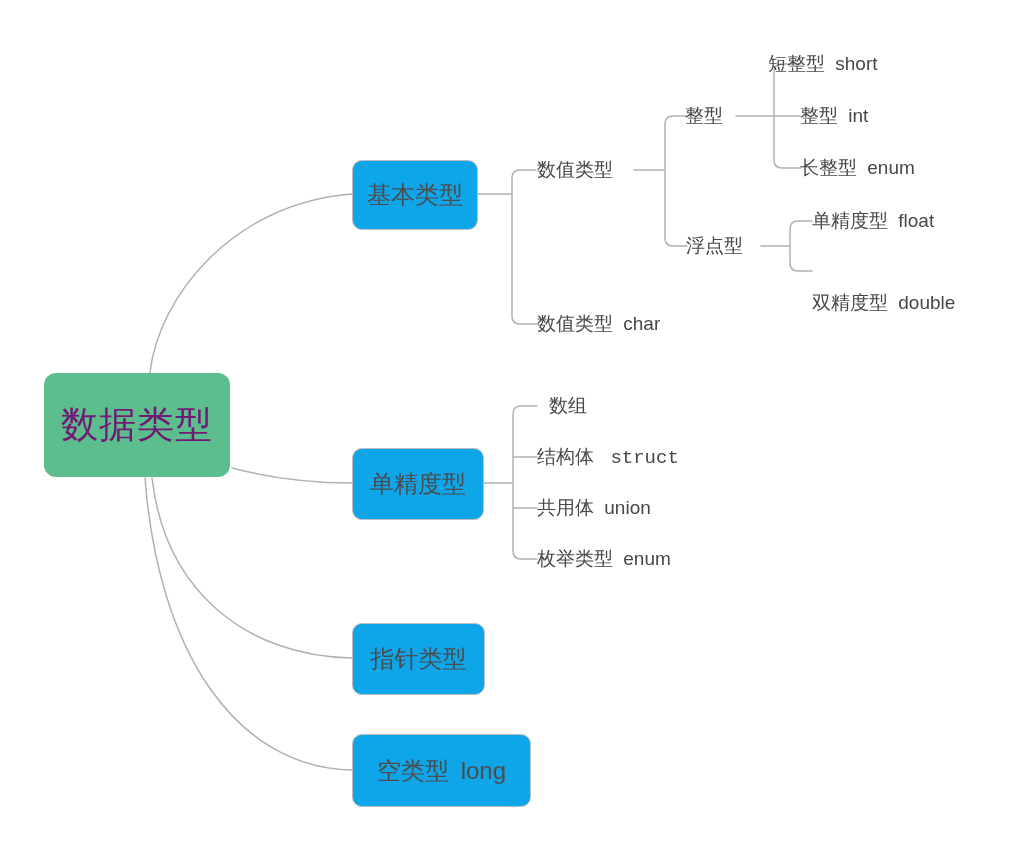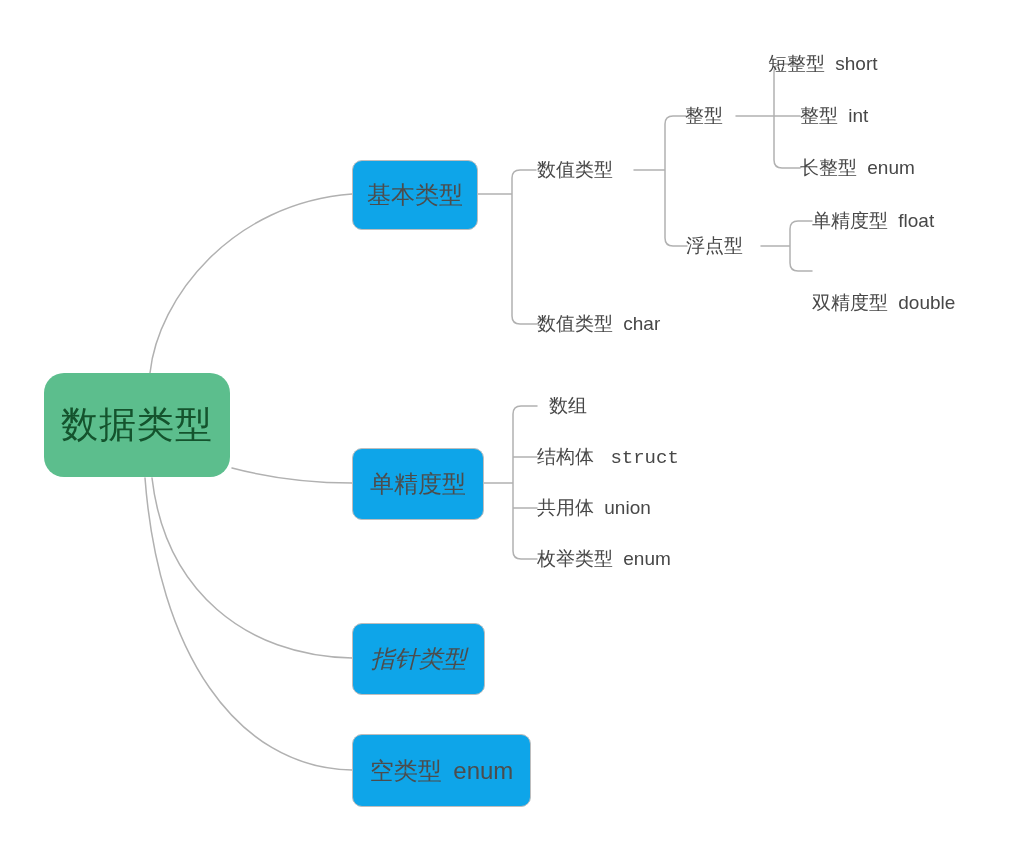--- a/index.html
+++ b/index.html
@@ -26,22 +26,22 @@
     white-space: nowrap;
     color: #4a4a4a;
     word-spacing: 5px;
   }
   .root-node {
     left: 44px;
     top: 373px;
     width: 186px;
     height: 104px;
     background: #5CBE8D;
-    border-radius: 20px;
-    color: #14532d;
+    border-radius: 12px;
+    color: #701a75;
     font-size: 37px;
     display: flex;
     align-items: center;
     justify-content: center;
     letter-spacing: 1px;
   }
   .box {
     background: #0ea5e9;
     border: 1.5px solid #bdbdbd;
     border-radius: 10px;
@@ -79,23 +79,23 @@
 
     <path d="M482 483 H513 M537 406 H521 Q513 406 513 414 V551 Q513 559 521 559 H537 M513 457 H537 M513 508 H537"></path>
   </svg>
 
   <div class="node root-node">数据类型</div>
 
   <div class="node box" style="left:352px; top:160px; width:124px; height:68px;">基本类型</div>
 
   <div class="node box" style="left:352px; top:448px; width:130px; height:70px;">单精度型</div>
 
-  <div class="node box" style="left:352px; top:623px; width:131px; height:70px;font-style:italic;">指针类型</div>
+  <div class="node box" style="left:352px; top:623px; width:131px; height:70px;">指针类型</div>
 
-  <div class="node box" style="left:352px; top:734px; width:177px; height:71px;">空类型 enum</div>
+  <div class="node box" style="left:352px; top:734px; width:177px; height:71px;">空类型 long</div>
 
   <div class="node txt" style="left:537px; top:170px;">数值类型</div>
 
   <div class="node txt" style="left:685px; top:116px;">整型</div>
 
   <div class="node txt" style="left:768px; top:64px;">短整型 short</div>
 
   <div class="node txt" style="left:800px; top:116px;">整型 int</div>
 
   <div class="node txt" style="left:800px; top:168px;">长整型 enum</div>

